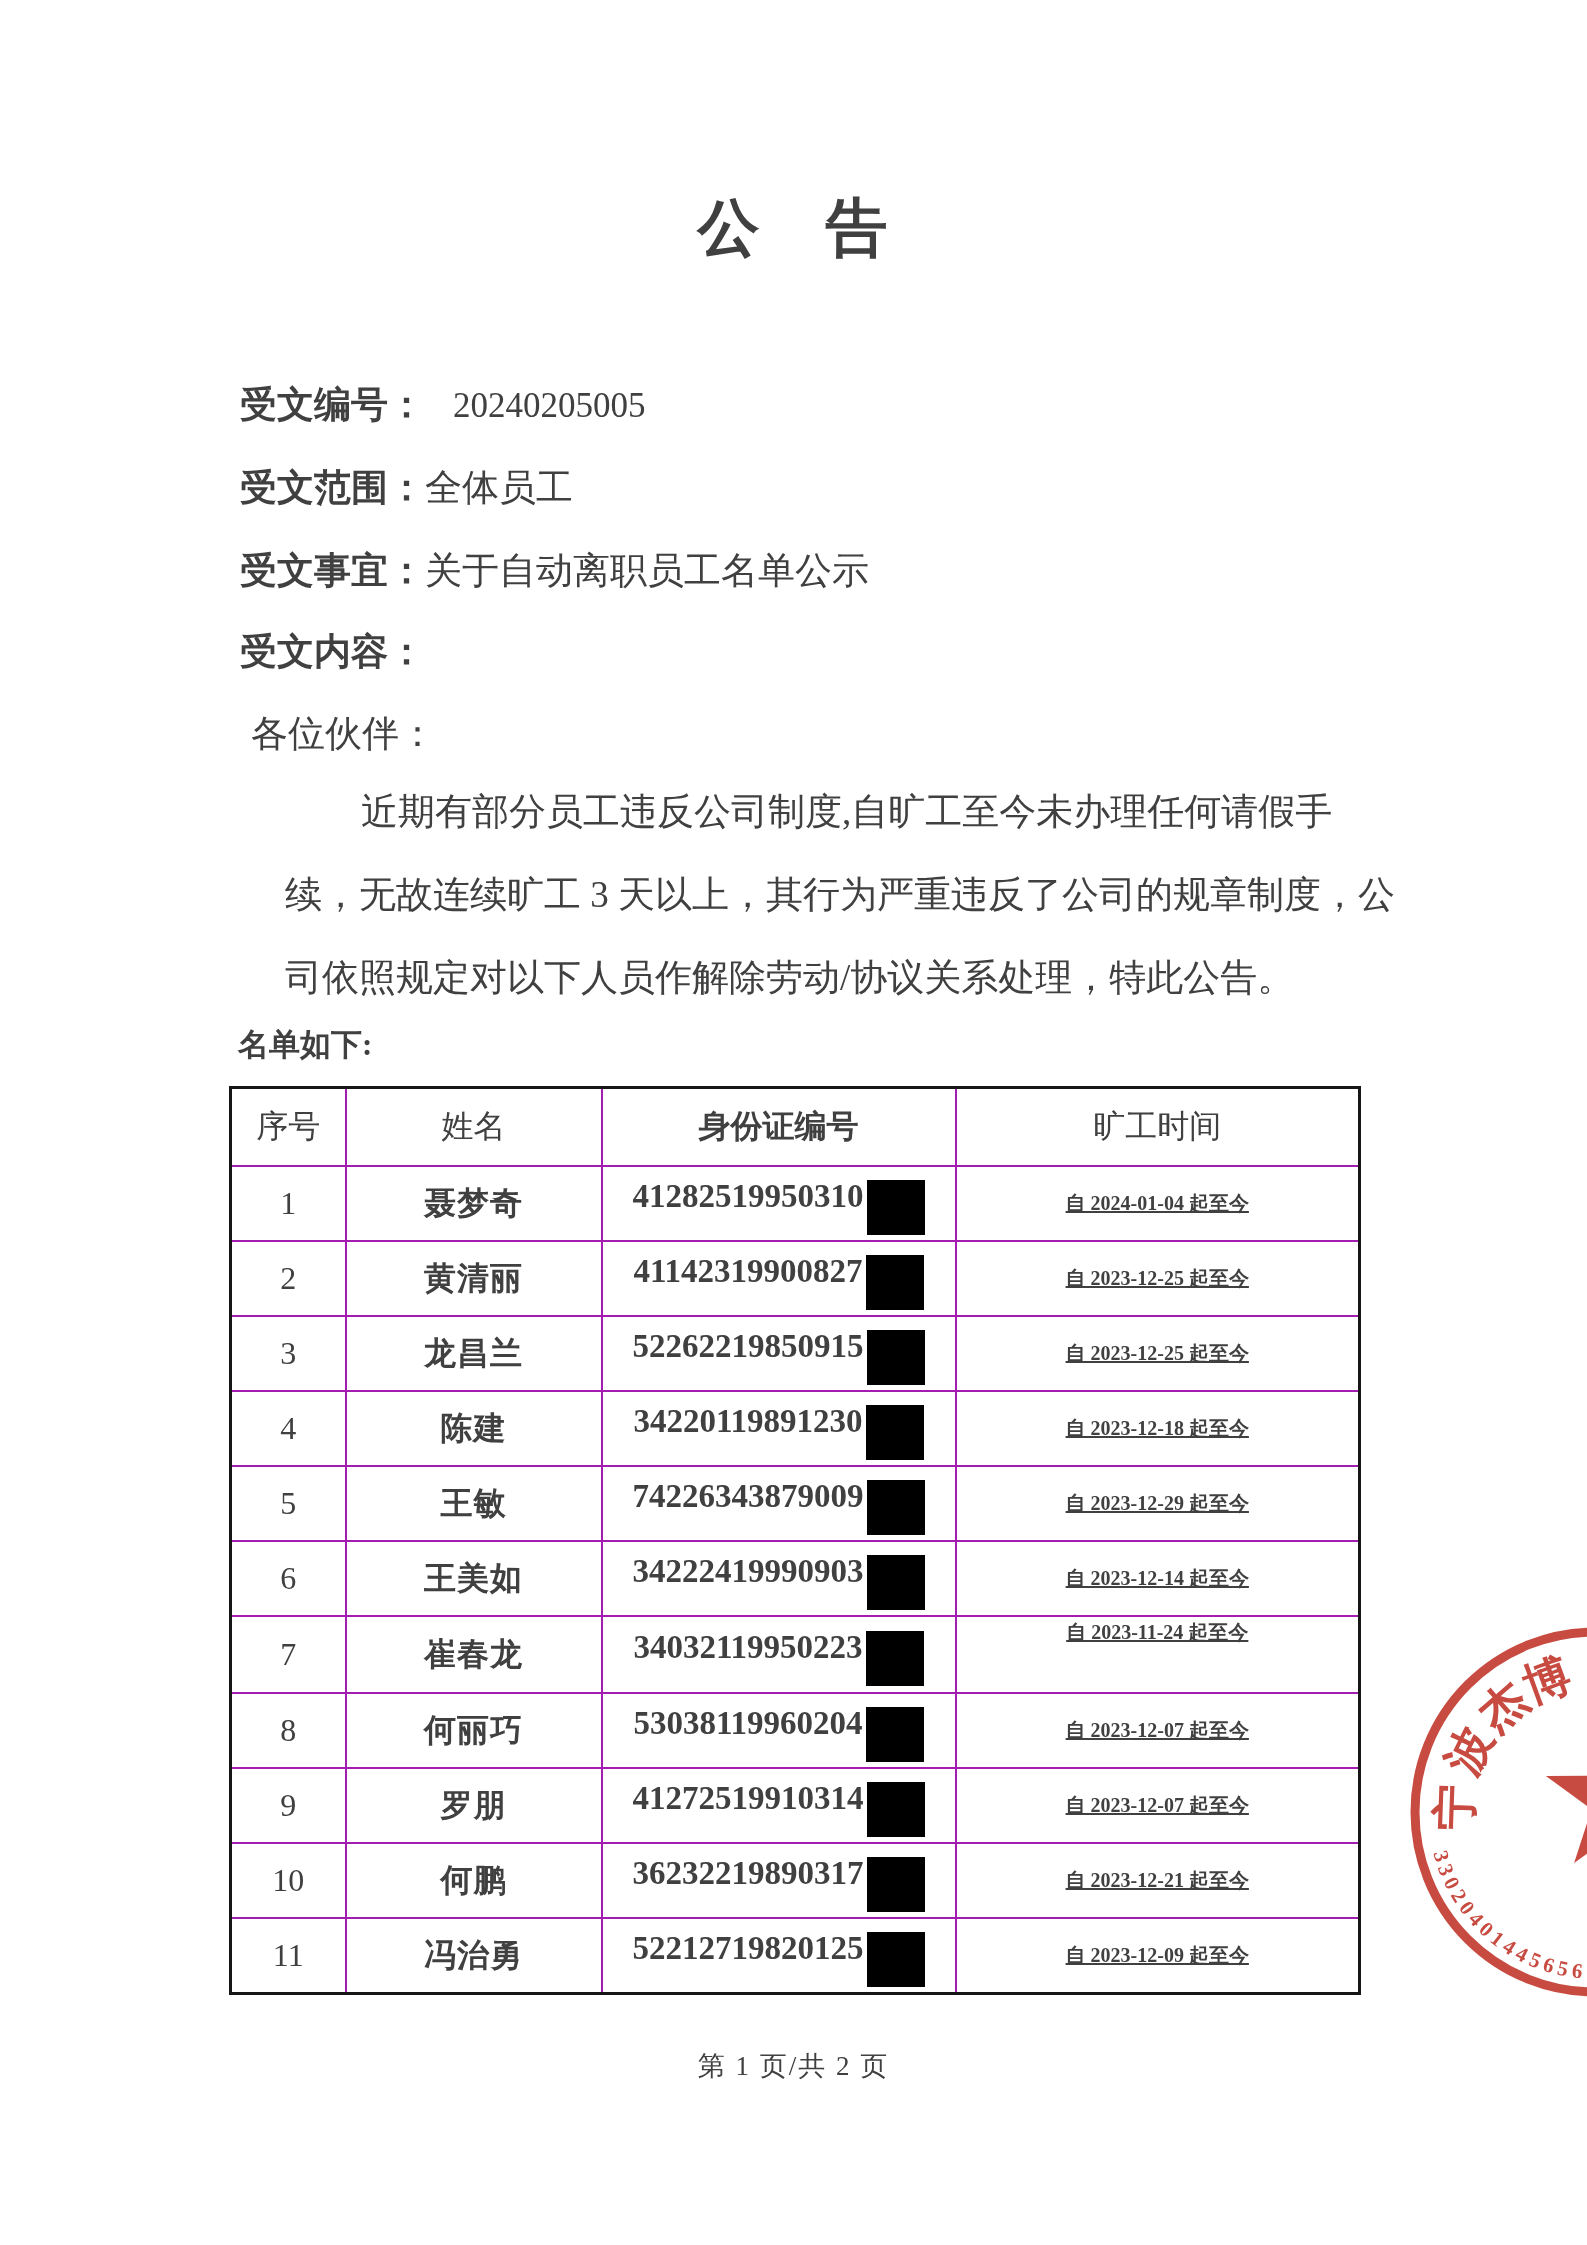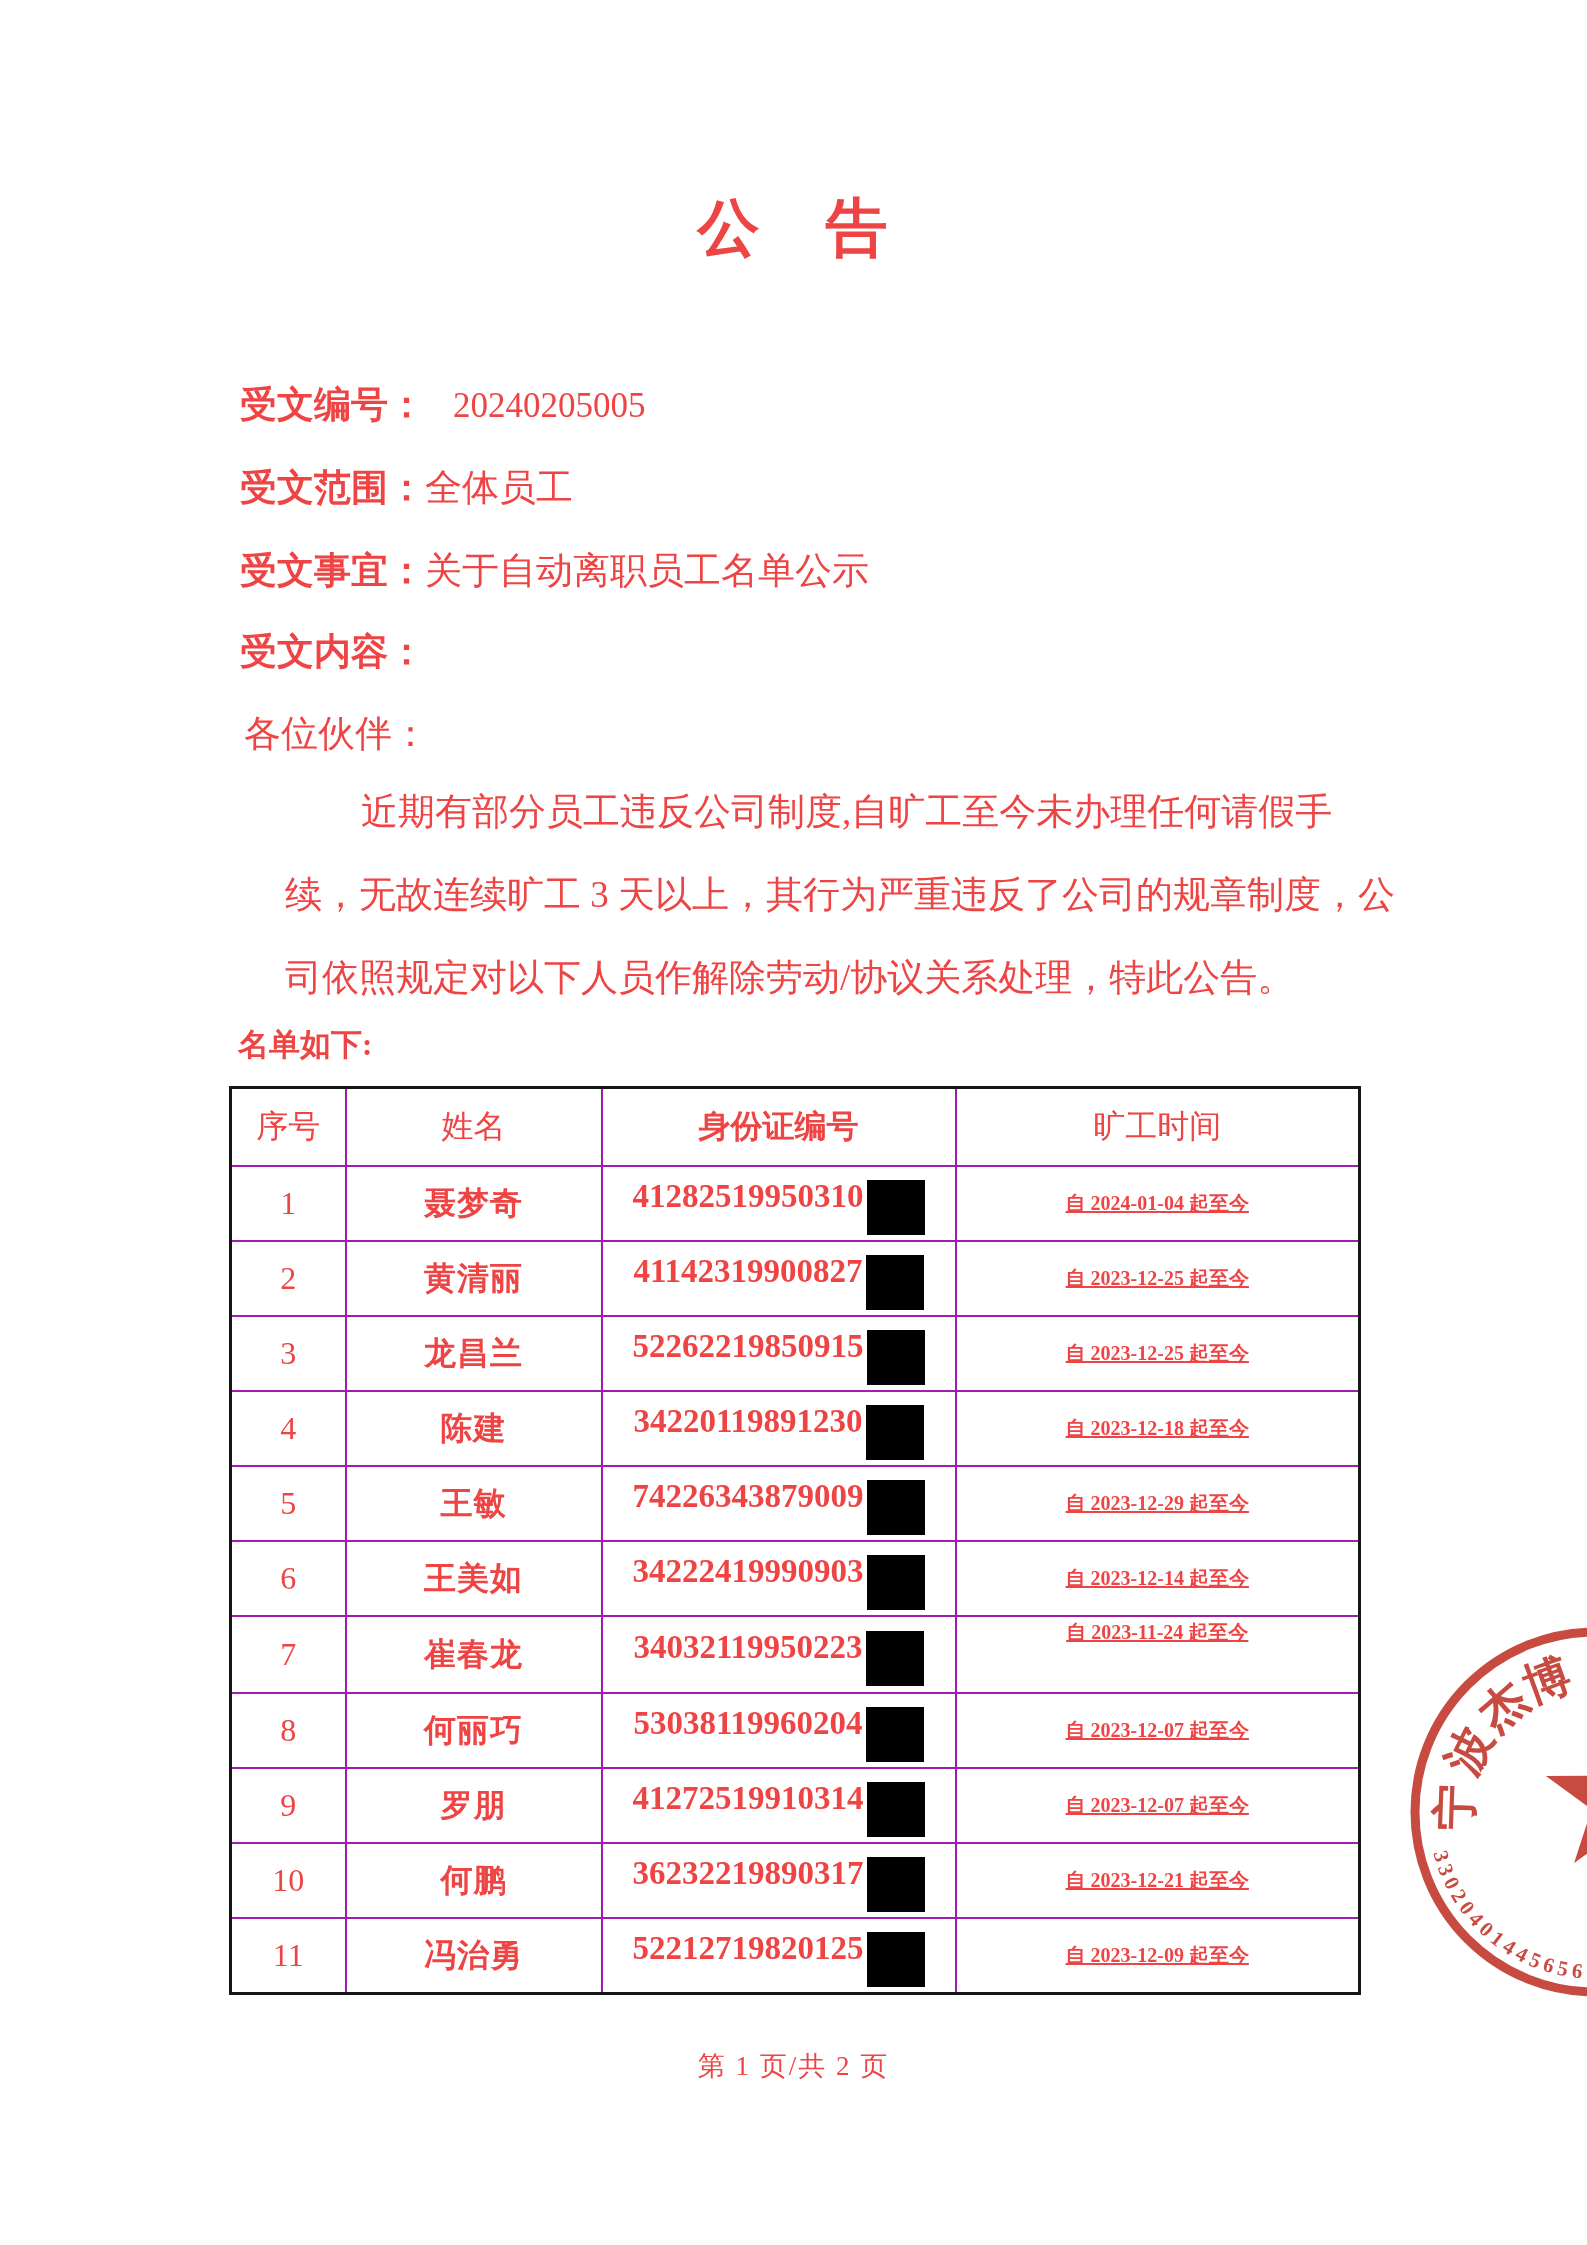--- a/index.html
+++ b/index.html
@@ -3,38 +3,38 @@
 <meta charset="utf-8">
 <style>
   html,body{margin:0;padding:0;background:#ffffff;}
   .page{
     position:relative;
     width:1587px;
     height:2245px;
     background:#ffffff;
     overflow:hidden;
     font-family:"Liberation Serif","DejaVu Serif",serif;
-    color:#ef4444;
+    color:#404040;
   }
   .doc-title{
     position:absolute; top:186px; left:0; width:100%;
     text-align:center;
     font-size:62px; font-weight:bold;
     letter-spacing:2px;
   }
   .field{
     position:absolute; left:240px;
     font-size:37px; white-space:nowrap;
   }
   .field .lbl{font-weight:bold;}
   .field .val{font-weight:normal;}
   .field .val.gap{margin-left:28px; font-size:35px;}
   .f1{top:380px;} .f2{top:463px;} .f3{top:546px;} .f4{top:627px;}
   .salutation{
-    position:absolute; left:244px; top:709px;
+    position:absolute; left:251px; top:709px;
     font-size:37px;
   }
   .body-par{
     position:absolute; left:238px; top:770px; width:1125px;
     font-size:37px;
   }
   .body-par .pline{height:83px; line-height:83px; white-space:nowrap;margin-left:47px;}
   .body-par .pline.indent{text-indent:76px;}
   .list-intro{
     position:absolute; left:238px; top:1024px;

